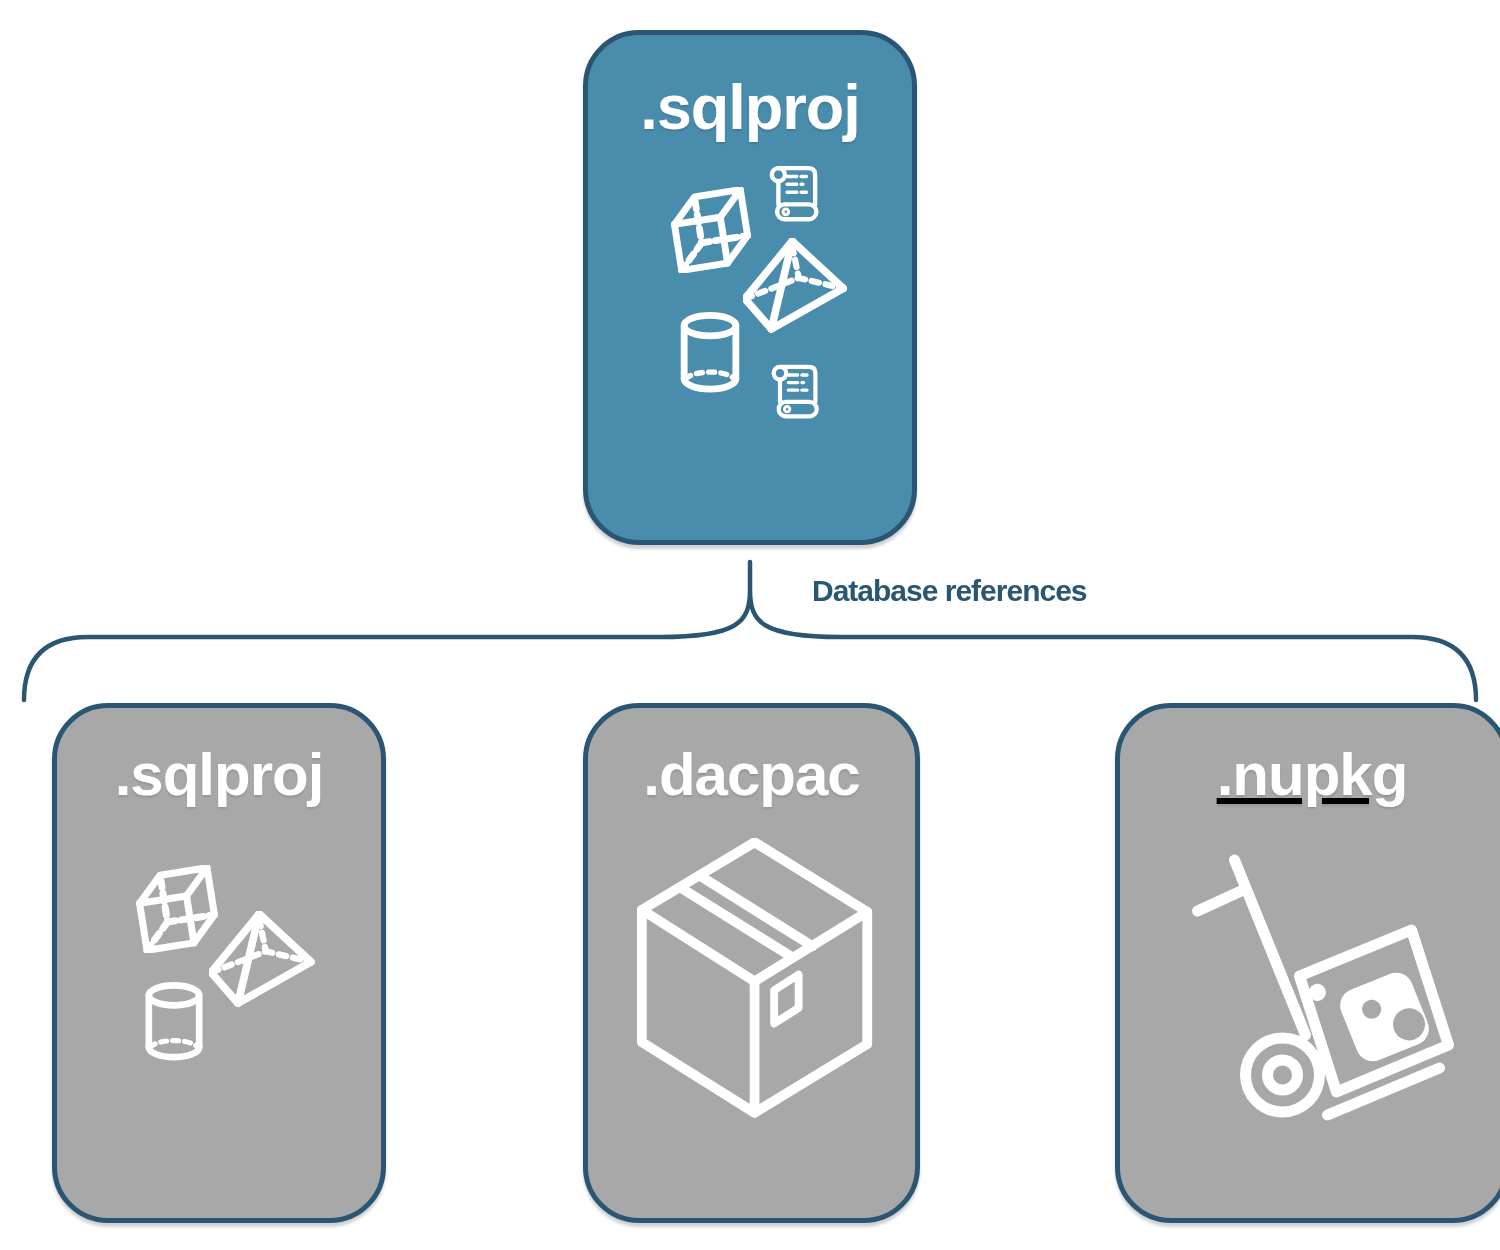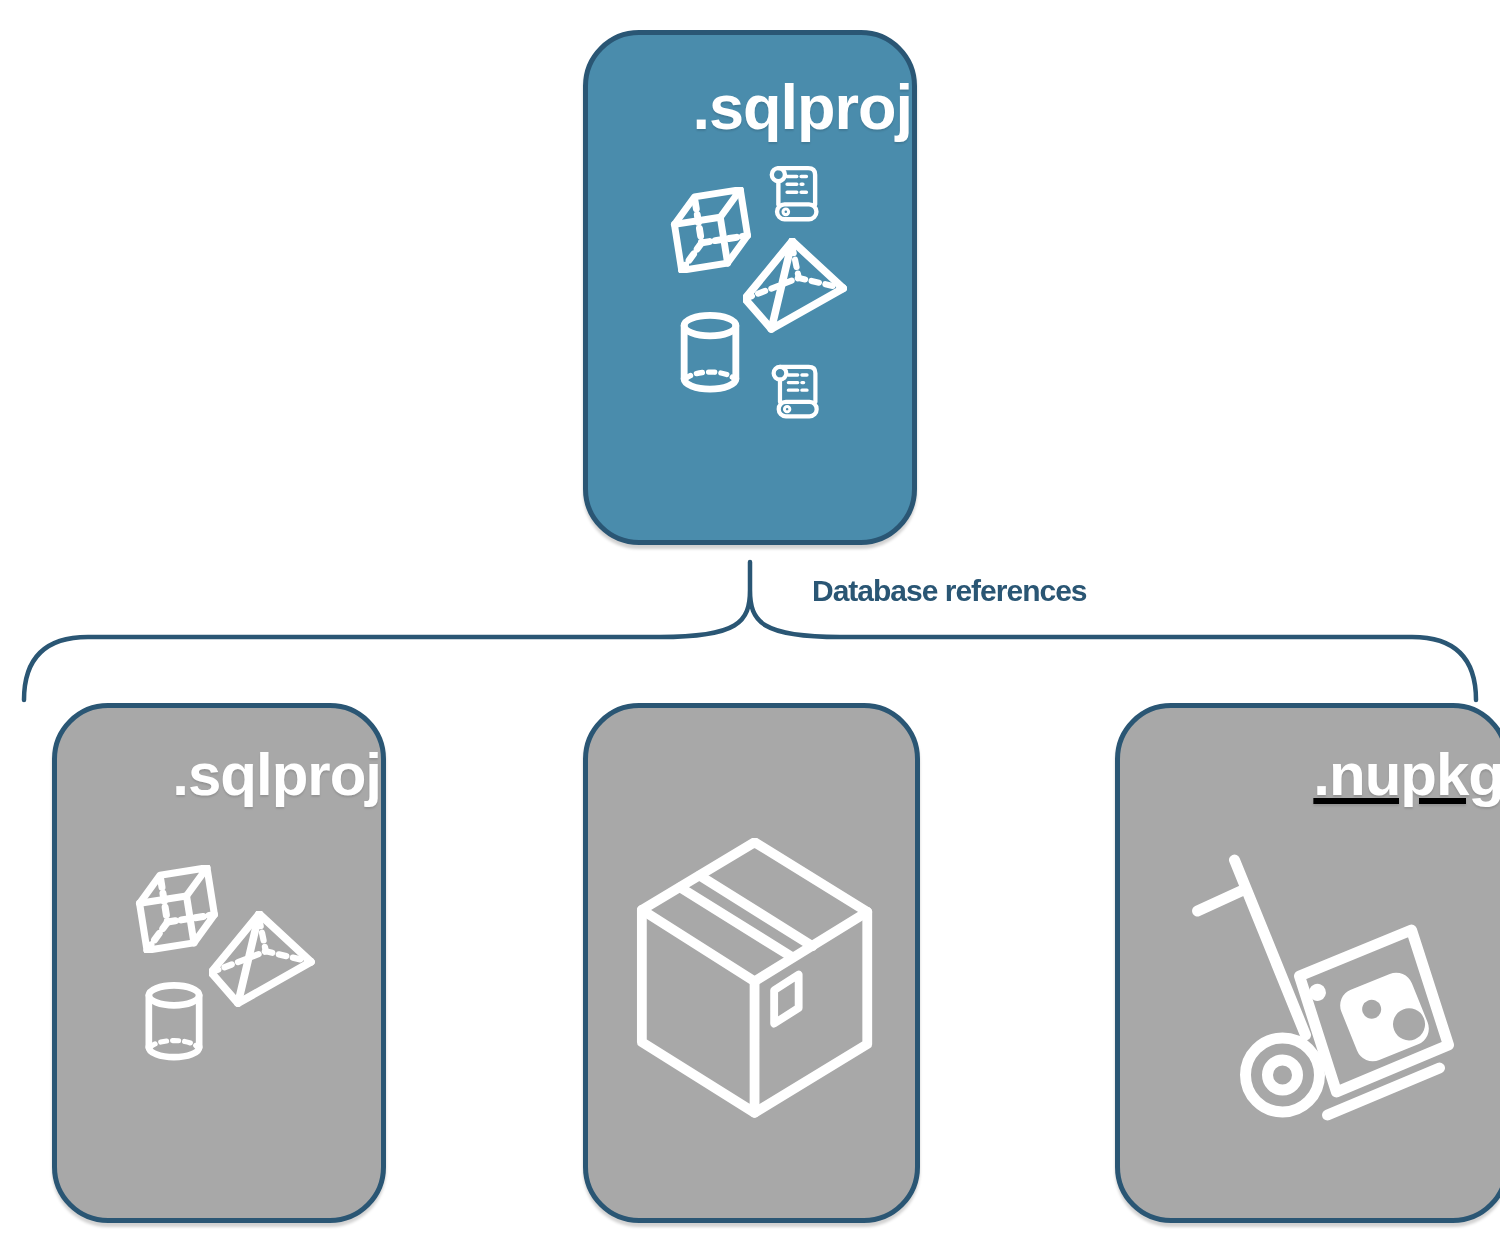--- a/index.html
+++ b/index.html
@@ -16,21 +16,21 @@
   .node{
     position:absolute;box-sizing:border-box;
     border:5px solid var(--stroke);
     border-radius:56px;
     box-shadow:0 4px 3px rgba(0,0,0,.18);
   }
   .node.root{background:var(--root-fill);}
   .node.child{background:var(--child-fill);}
   .node-title{
     margin-top:32px;
-    text-align:right;
+    text-align:center;
     font-weight:700;
     font-size:60px;
     letter-spacing:-1px;
     color:#ffffff;
     text-shadow:0 2px 2px rgba(0,0,0,.12);
   }
   .root .node-title{margin-top:36px;font-size:63px;}
   .node-icons{position:absolute;left:0;top:0;width:100%;height:100%;overflow:visible;}
   .connector-svg{position:absolute;left:0;top:540px;}
   .connector-label{
@@ -149,20 +149,21 @@
   <div class="node child" style="left:52px;top:703px;width:334px;height:520px;">
     <div class="node-title">.sqlproj</div>
     <svg class="node-icons" viewBox="0 0 324 510">
       <use href="#ic-cube" x="76" y="157" width="88" height="88"></use>
       <use href="#ic-pyramid" x="152" y="203" width="106" height="96"></use>
       <use href="#ic-cylinder" x="80" y="270" width="74" height="88"></use>
     </svg>
   </div>
 
   <div class="node child" style="left:583px;top:703px;width:337px;height:520px;">
+    <div class="node-title">.dacpac</div>
     <svg class="node-icons" viewBox="0 0 327 510">
       <use href="#ic-package" x="47" y="130" width="245" height="280"></use>
     </svg>
   </div>
 
   <div class="node child" style="left:1115px;top:703px;width:394px;height:520px;text-decoration:underline;">
     <div class="node-title">.nupkg</div>
     <svg class="node-icons" viewBox="0 0 325 510">
       <use href="#ic-dolly" x="30" y="137" width="280" height="290"></use>
     </svg>

